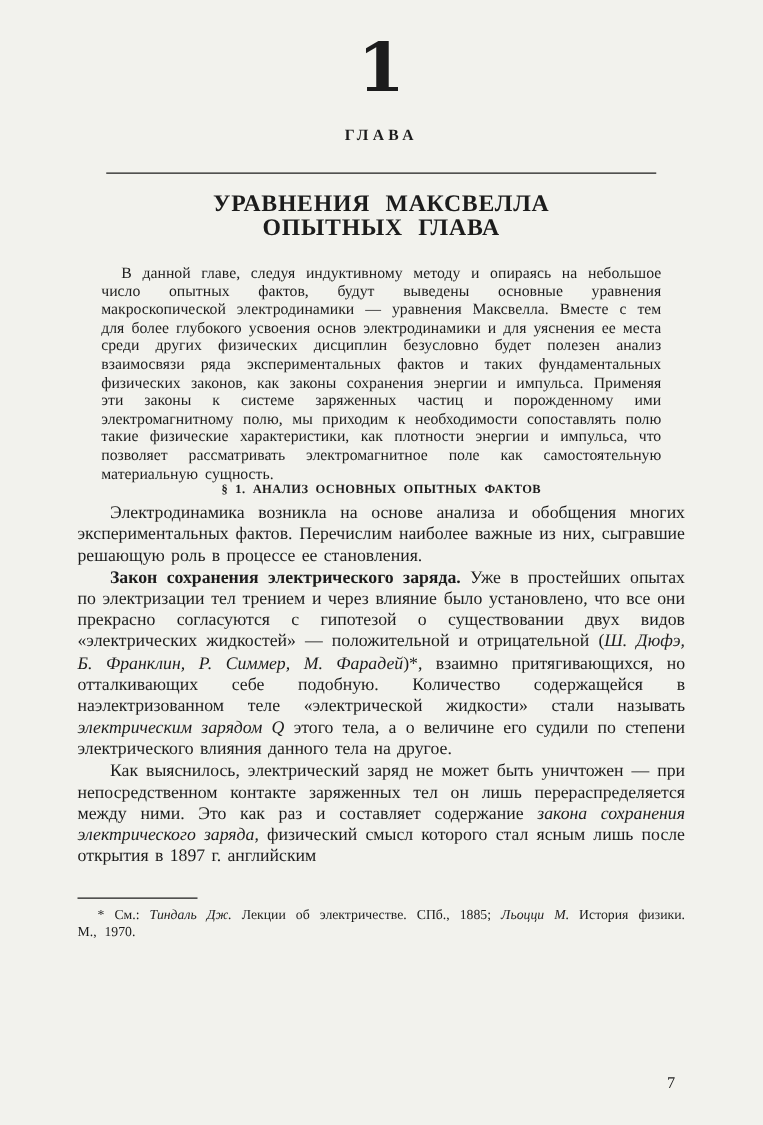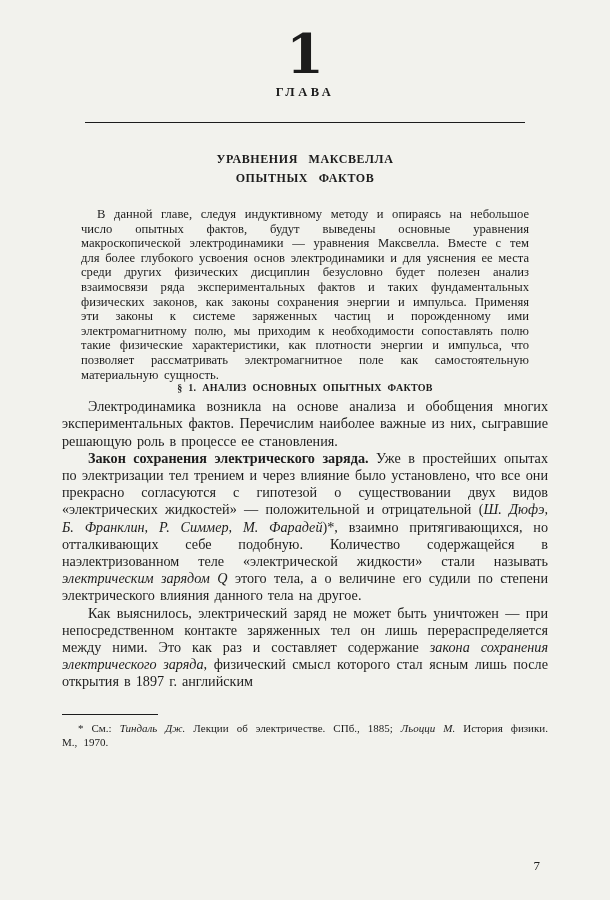--- a/index.html
+++ b/index.html
@@ -22,32 +22,32 @@
     font-family: "DejaVu Serif", serif;
     font-weight: bold;
     font-size: 54px;
     line-height: 56px;
   }
   .chapter-label {
     text-align: center;
     font-size: 12.5px;
     font-weight: bold;
     letter-spacing: 3.5px;
-    margin-top: 3px;
+    margin-top: 19px;
   }
   .title-rule {
     border: none;
     border-top: 1.6px solid #1c1c1c;
     width: 440px;
     margin: 22px auto 0 auto;
   }
   .chapter-title {
-    margin-top: 27px;
+    margin-top: 15px;
     text-align: center;
-    font-size: 12px;
+    font-size: 19px;
     line-height: 19px;
     font-weight: bold;
     letter-spacing: 0.6px;
     word-spacing: 7px;
   }
   .chapter-title .title-line { display: block; }
   .intro {
     margin: 19px 19px 0 19px;
     font-size: 12.6px;
     line-height: 14.6px;
@@ -98,21 +98,21 @@
 
 <div class="page">
 
   <div class="chapter-number">1</div>
   <div class="chapter-label">ГЛАВА</div>
 
   <hr class="title-rule">
 
   <h1 class="chapter-title">
       <span class="title-line">УРАВНЕНИЯ  МАКСВЕЛЛА</span>
-      <span class="title-line">ОПЫТНЫХ  ФАКТОВ</span>
+      <span class="title-line">ОПЫТНЫХ  ГЛАВА</span>
     </h1>
 
   <p class="intro">В данной главе, следуя индуктивному методу и опираясь на небольшое число опытных фактов, будут выведены основные уравнения макроскопической электродинамики — уравнения Максвелла. Вместе с тем для более глубокого усвоения основ электродинамики и для уяснения ее места среди других физических дисциплин безусловно будет полезен анализ взаимосвязи ряда экспериментальных фактов и таких фундаментальных физических законов, как законы сохранения энергии и импульса. Применяя эти законы к системе заряженных частиц и порожденному ими электромагнитному полю, мы приходим к необходимости сопоставлять полю такие физические характеристики, как плотности энергии и импульса, что позволяет рассматривать электромагнитное поле как самостоятельную материальную сущность.</p>
 
   <h2 class="section-heading">§ 1. АНАЛИЗ ОСНОВНЫХ ОПЫТНЫХ ФАКТОВ</h2>
 
   <p class="body-para first">Электродинамика возникла на основе анализа и обобщения многих экспериментальных фактов. Перечислим наиболее важные из них, сыгравшие решающую роль в процессе ее становления.</p>
 
   <p class="body-para"><b>Закон сохранения электрического заряда.</b><span> Уже в простейших опытах по электризации тел трением и через влияние было установлено, что все они прекрасно согласуются с гипотезой о существовании двух видов «электрических жидкостей» — положительной и отрицательной (</span><i>Ш. Дюфэ, Б. Франклин, Р. Симмер, М. Фарадей</i><span>)*, взаимно притягивающихся, но отталкивающих себе подобную. Количество содержащейся в наэлектризованном теле «электрической жидкости» стали называть </span><i>электрическим зарядом Q</i><span> этого тела, а о величине его судили по степени электрического влияния данного тела на другое.</span></p>
 

